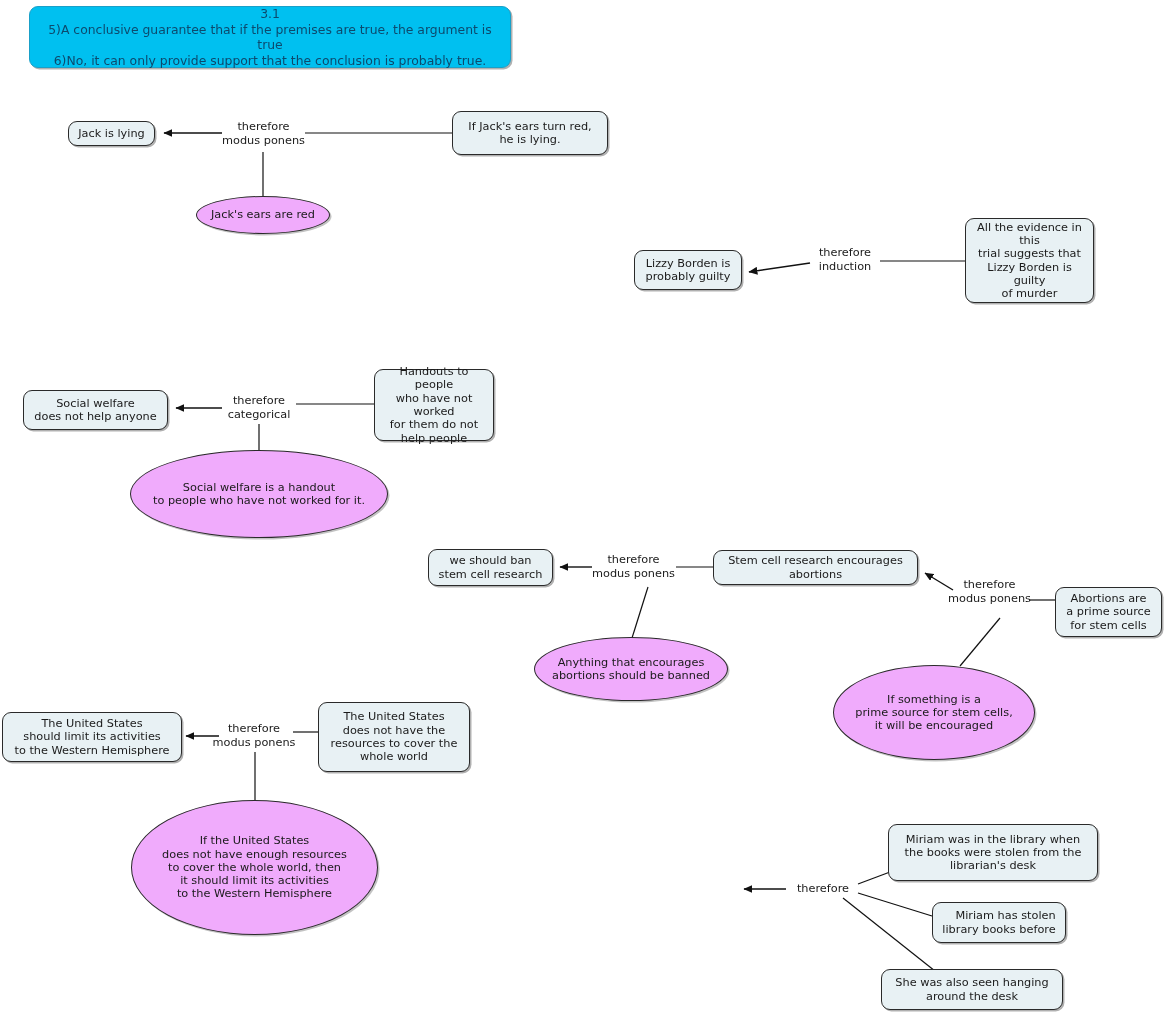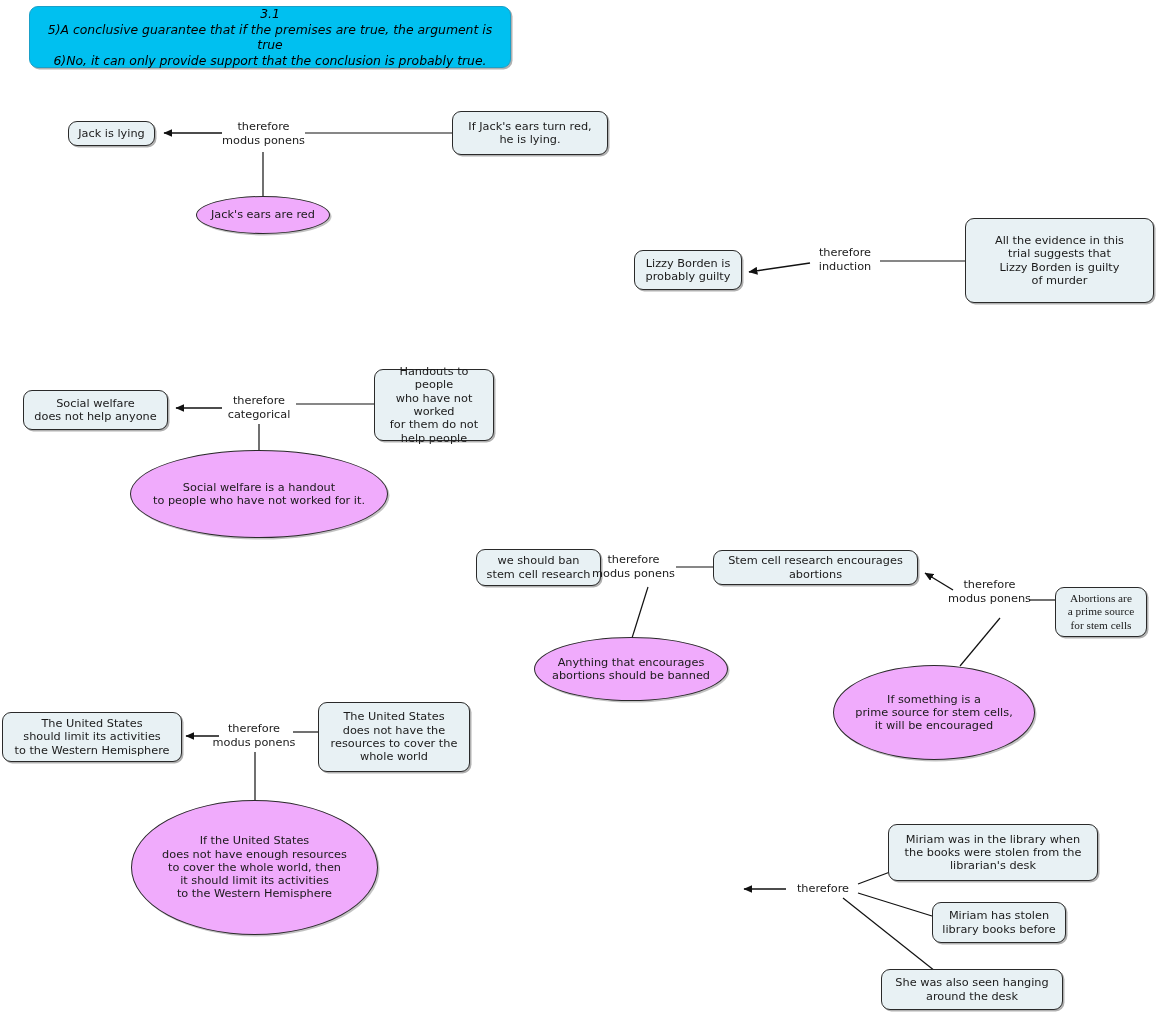--- a/index.html
+++ b/index.html
@@ -51,26 +51,25 @@
     border: 1.1px solid #2a2a2a;
     border-radius: 50%;
     box-shadow: 1.5px 1.5px 0.5px rgba(80,80,80,0.35);
     padding: 2px 6px;
   }
   .note {
     background: #00c0f0;
     border: 1.1px solid #1aa0c8;
     border-radius: 9px;
     box-shadow: 1.5px 1.5px 0.6px rgba(60,60,60,0.4);
-    color: #000000;
+    color: #0c4a6e;
     font-size: 12.4px;
     line-height: 1.25;
     padding: 3px 8px;
     flex-direction: column;
-    font-style: italic;
   }
   .conn-label {
     position: absolute;
     text-align: center;
     font-size: 11.3px;
     color: #1a1a1a;
     line-height: 1.22;
     white-space: pre-line;
     background: transparent;
   }
@@ -140,48 +139,48 @@
   <div class="conn-label" style="left:215px; top:120px; width:97px;">therefore
 modus ponens</div>
   <div class="node box" style="left:452px; top:111px; width:156px; height:44px;">If Jack's ears turn red,
 he is lying.</div>
   <div class="node ellipse" style="left:196px; top:196px; width:134px; height:38px;">Jack's ears are red</div>
 
   <div class="node box" style="left:634px; top:250px; width:108px; height:40px;">Lizzy Borden is
 probably guilty</div>
   <div class="conn-label" style="left:806px; top:246px; width:78px;">therefore
 induction</div>
-  <div class="node box" style="left:965px; top:218px; width:189px; height:85px;">All the evidence in this
+  <div class="node box" style="left:965px; top:218px; width:129px; height:85px;">All the evidence in this
 trial suggests that
 Lizzy Borden is guilty
 of murder</div>
 
   <div class="node box" style="left:23px; top:390px; width:145px; height:40px;">Social welfare
 does not help anyone</div>
   <div class="conn-label" style="left:212px; top:394px; width:94px;">therefore
 categorical</div>
   <div class="node box" style="left:374px; top:369px; width:120px; height:72px;">Handouts to people
 who have not worked
 for them do not
 help people</div>
   <div class="node ellipse" style="left:130px; top:450px; width:258px; height:88px;">Social welfare is a handout
 to people who have not worked for it.</div>
 
-  <div class="node box" style="left:428px; top:549px; width:125px; height:37px;margin-left:48px;">we should ban
+  <div class="node box" style="left:428px; top:549px; width:125px; height:37px;">we should ban
 stem cell research</div>
   <div class="conn-label" style="left:585px; top:553px; width:97px;">therefore
 modus ponens</div>
   <div class="node box" style="left:713px; top:550px; width:205px; height:35px;">Stem cell research encourages
 abortions</div>
   <div class="node ellipse" style="left:534px; top:637px; width:194px; height:64px;">Anything that encourages
 abortions should be banned</div>
 
   <div class="conn-label" style="left:941px; top:578px; width:97px;">therefore
 modus ponens</div>
-  <div class="node box" style="left:1055px; top:587px; width:92px; height:50px;font-family:Liberation Serif, serif;">Abortions are
+  <div class="node box" style="left:1055px; top:587px; width:107px; height:50px;">Abortions are
 a prime source
 for stem cells</div>
   <div class="node ellipse" style="left:833px; top:665px; width:202px; height:95px;">If something is a
 prime source for stem cells,
 it will be encouraged</div>
 
   <div class="node box" style="left:2px; top:712px; width:180px; height:50px;">The United States
 should limit its activities
 to the Western Hemisphere</div>
   <div class="conn-label" style="left:208px; top:722px; width:92px;">therefore
@@ -193,18 +192,18 @@
   <div class="node ellipse" style="left:131px; top:800px; width:247px; height:135px;">If the United States
 does not have enough resources
 to cover the whole world, then
 it should limit its activities
 to the Western Hemisphere</div>
 
   <div class="conn-label" style="left:789px; top:882px; width:68px;">therefore</div>
   <div class="node box" style="left:888px; top:824px; width:210px; height:57px;">Miriam was in the library when
 the books were stolen from the
 librarian's desk</div>
-  <div class="node box" style="left:932px; top:902px; width:134px; height:41px;">Miriam has stolen
+  <div class="node box" style="left:932px; top:902px; width:134px; height:41px;text-align:right;">Miriam has stolen
 library books before</div>
   <div class="node box" style="left:881px; top:969px; width:182px; height:41px;">She was also seen hanging
 around the desk</div>
 
 </div>
 
 </body></html>

